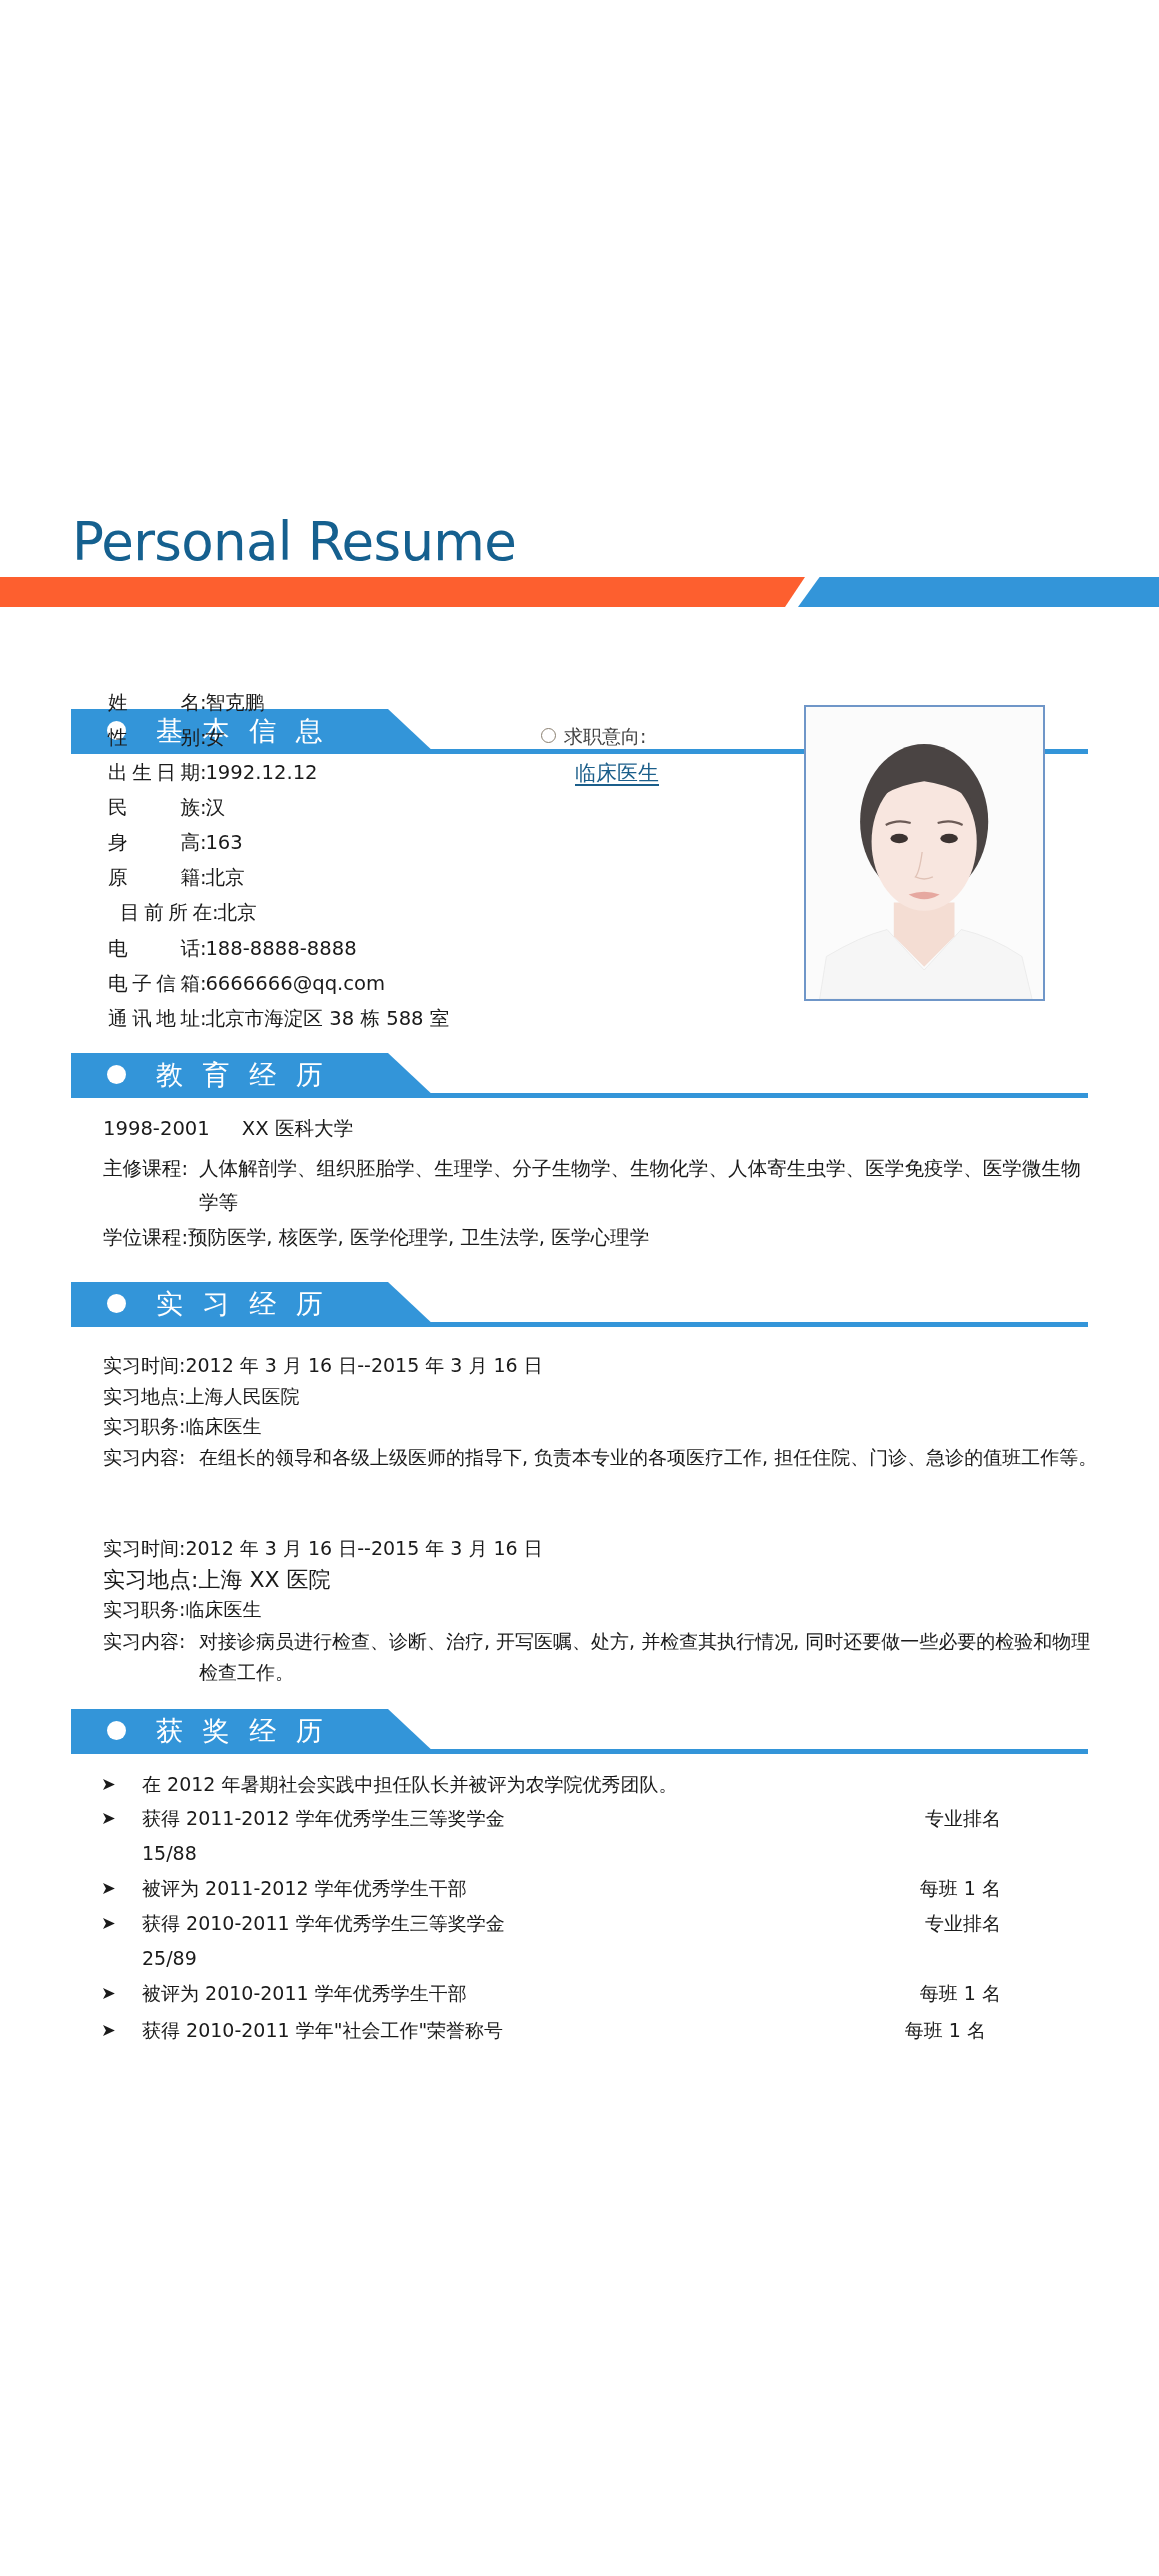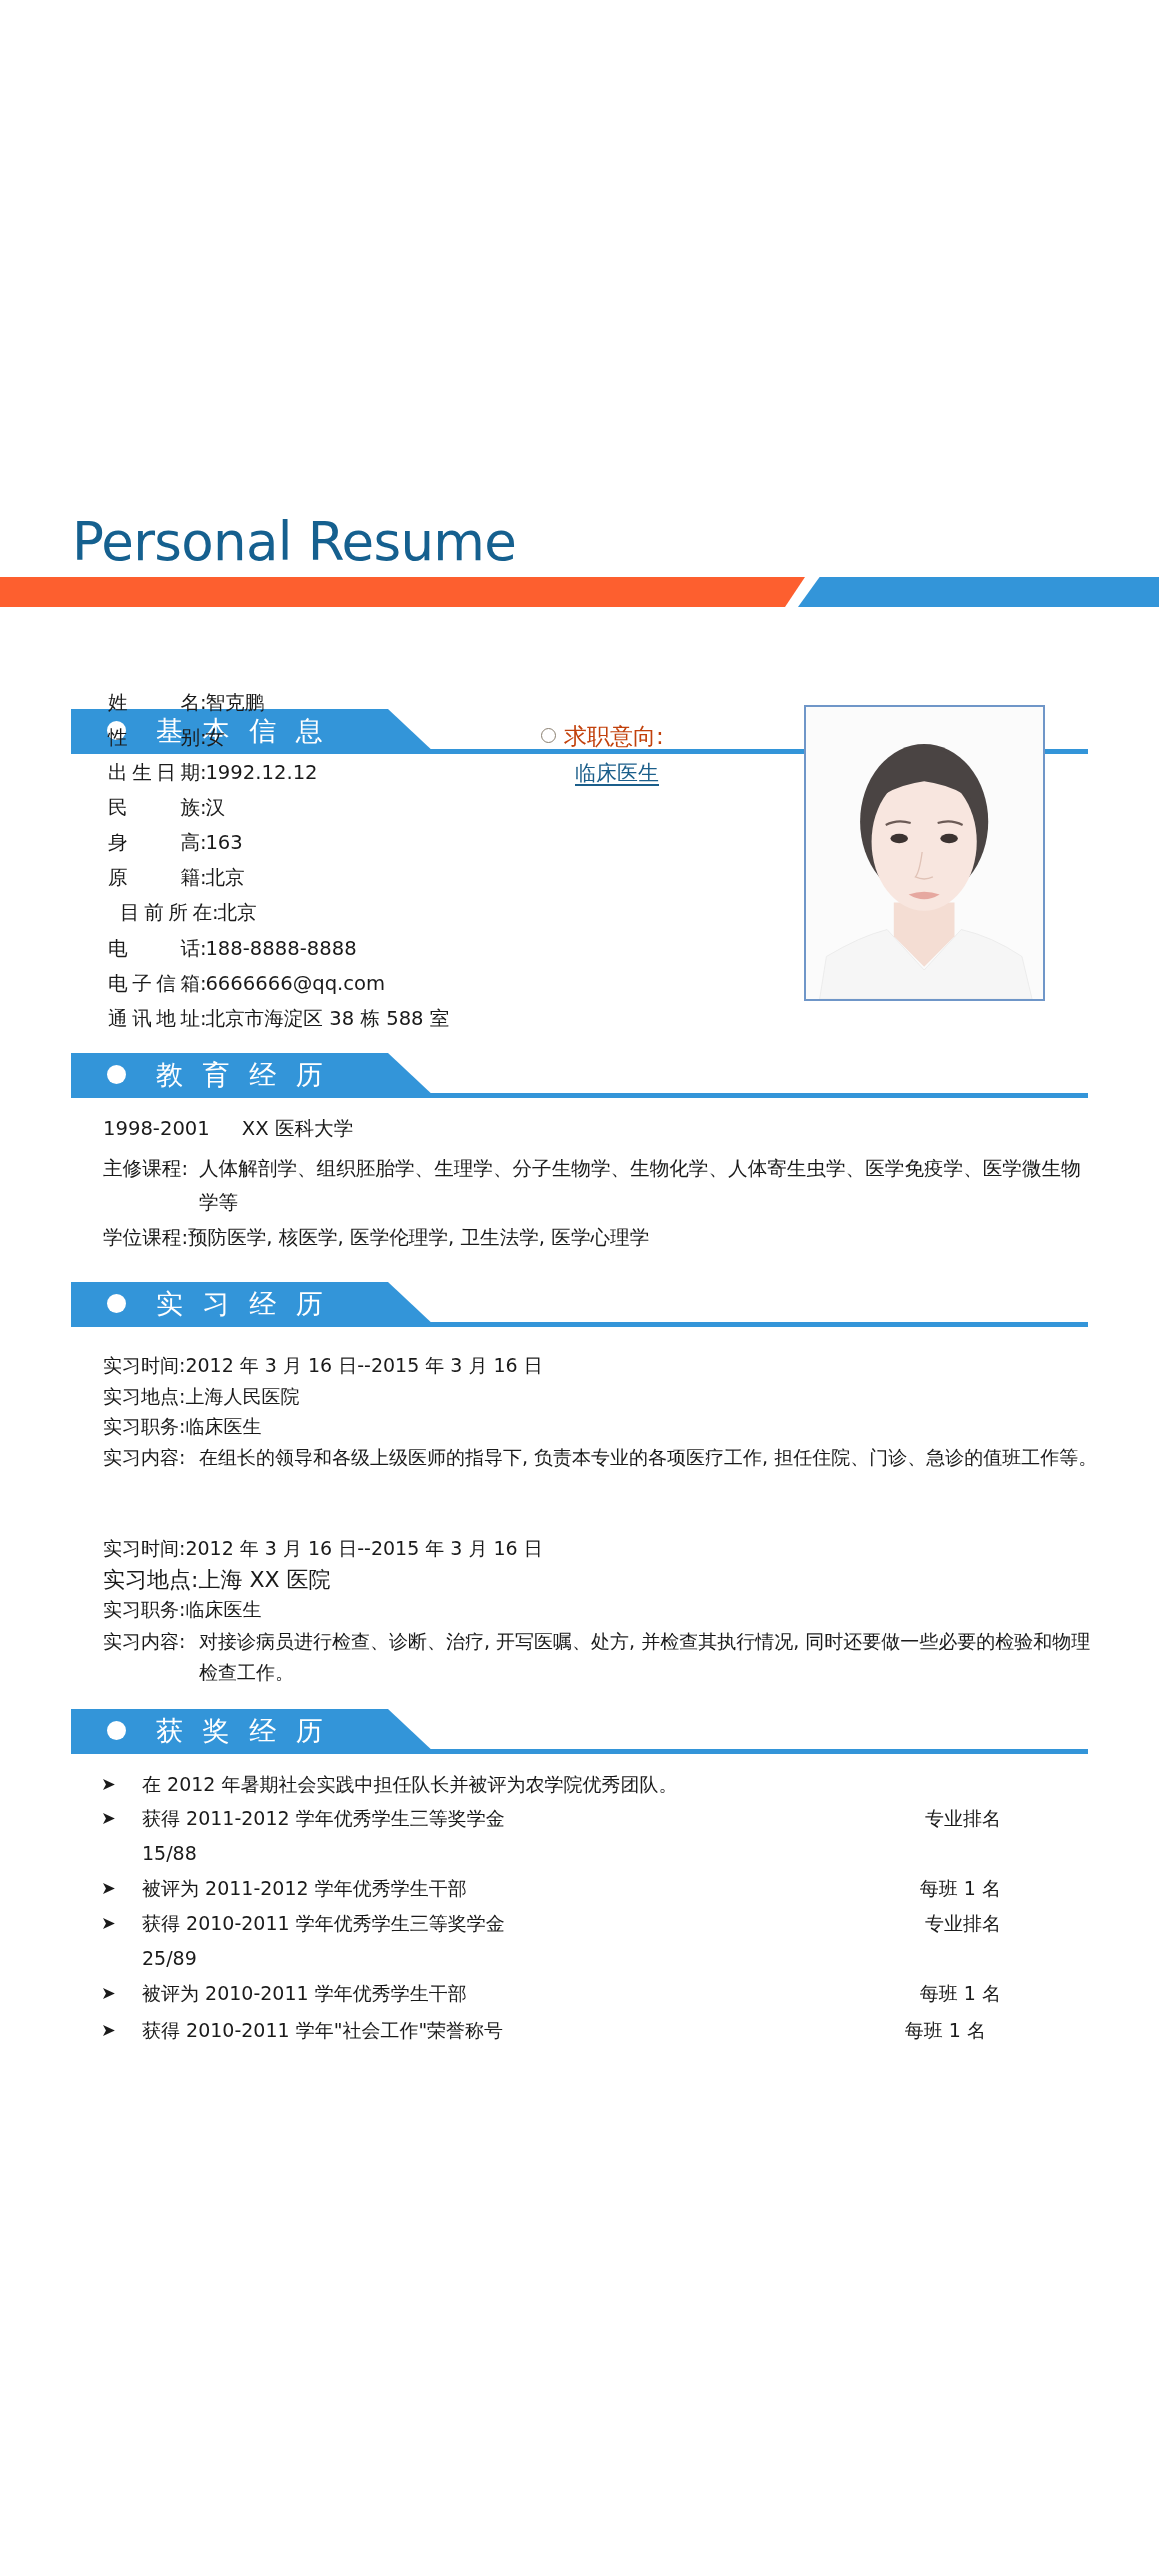--- a/index.html
+++ b/index.html
@@ -19,21 +19,21 @@
   .sec .rule { position:absolute; left:0; bottom:0; width:100%; height:5.4px; background:#3395d9; }
   .sec .dot { position:absolute; left:36px; top:12px; width:19px; height:19px; border-radius:50%; background:#ffffff; }
   .sec .label { position:absolute; left:85px; top:5.4px; font-size:27px; line-height:34px; color:#ffffff;
                 letter-spacing:19.6px; white-space:nowrap; }
 
   .row { position:absolute; font-size:19.6px; line-height:27px; white-space:nowrap; color:#1a1a1a; }
   .info-label { display:inline-block; width:92px; text-align:justify; text-align-last:justify;font-family:Liberation Mono, monospace; }
   .colon { display:inline-block; width:5.4px; }
 
   .intent-icon { left:541px; top:728px; width:15px; height:15px; border:1.4px solid #8a7f70; border-radius:50%; box-sizing:border-box; }
-  .intent-label { left:564px; top:723px; font-size:23px; line-height:27px; color:#c2410c; white-space:nowrap; }
+  .intent-label { left:564px; top:723px; font-size:19px; line-height:27px; color:#404040; white-space:nowrap; }
   .intent-value { left:575px; top:760px; font-size:21px; line-height:27px; color:#1b5e8a; text-decoration:underline; text-underline-offset:4px; white-space:nowrap; }
 
   .photo { left:804px; top:705px; width:241px; height:296px; border:2px solid #6f96c8; box-sizing:border-box; background:#fbfbfb; overflow:hidden; }
 
   .wrap { position:absolute; font-size:19px; line-height:31px; color:#1a1a1a; }
   .wrap .lbl { position:absolute; left:0; top:0; white-space:nowrap; }
   .wrap .val { position:absolute; left:96px; top:0; width:905px; }
 
   .award { position:absolute; left:101px; font-size:19px; line-height:27px; white-space:nowrap; color:#1a1a1a; }
   .award .arrow { position:absolute; left:0; top:0; font-size:17.6px; }

